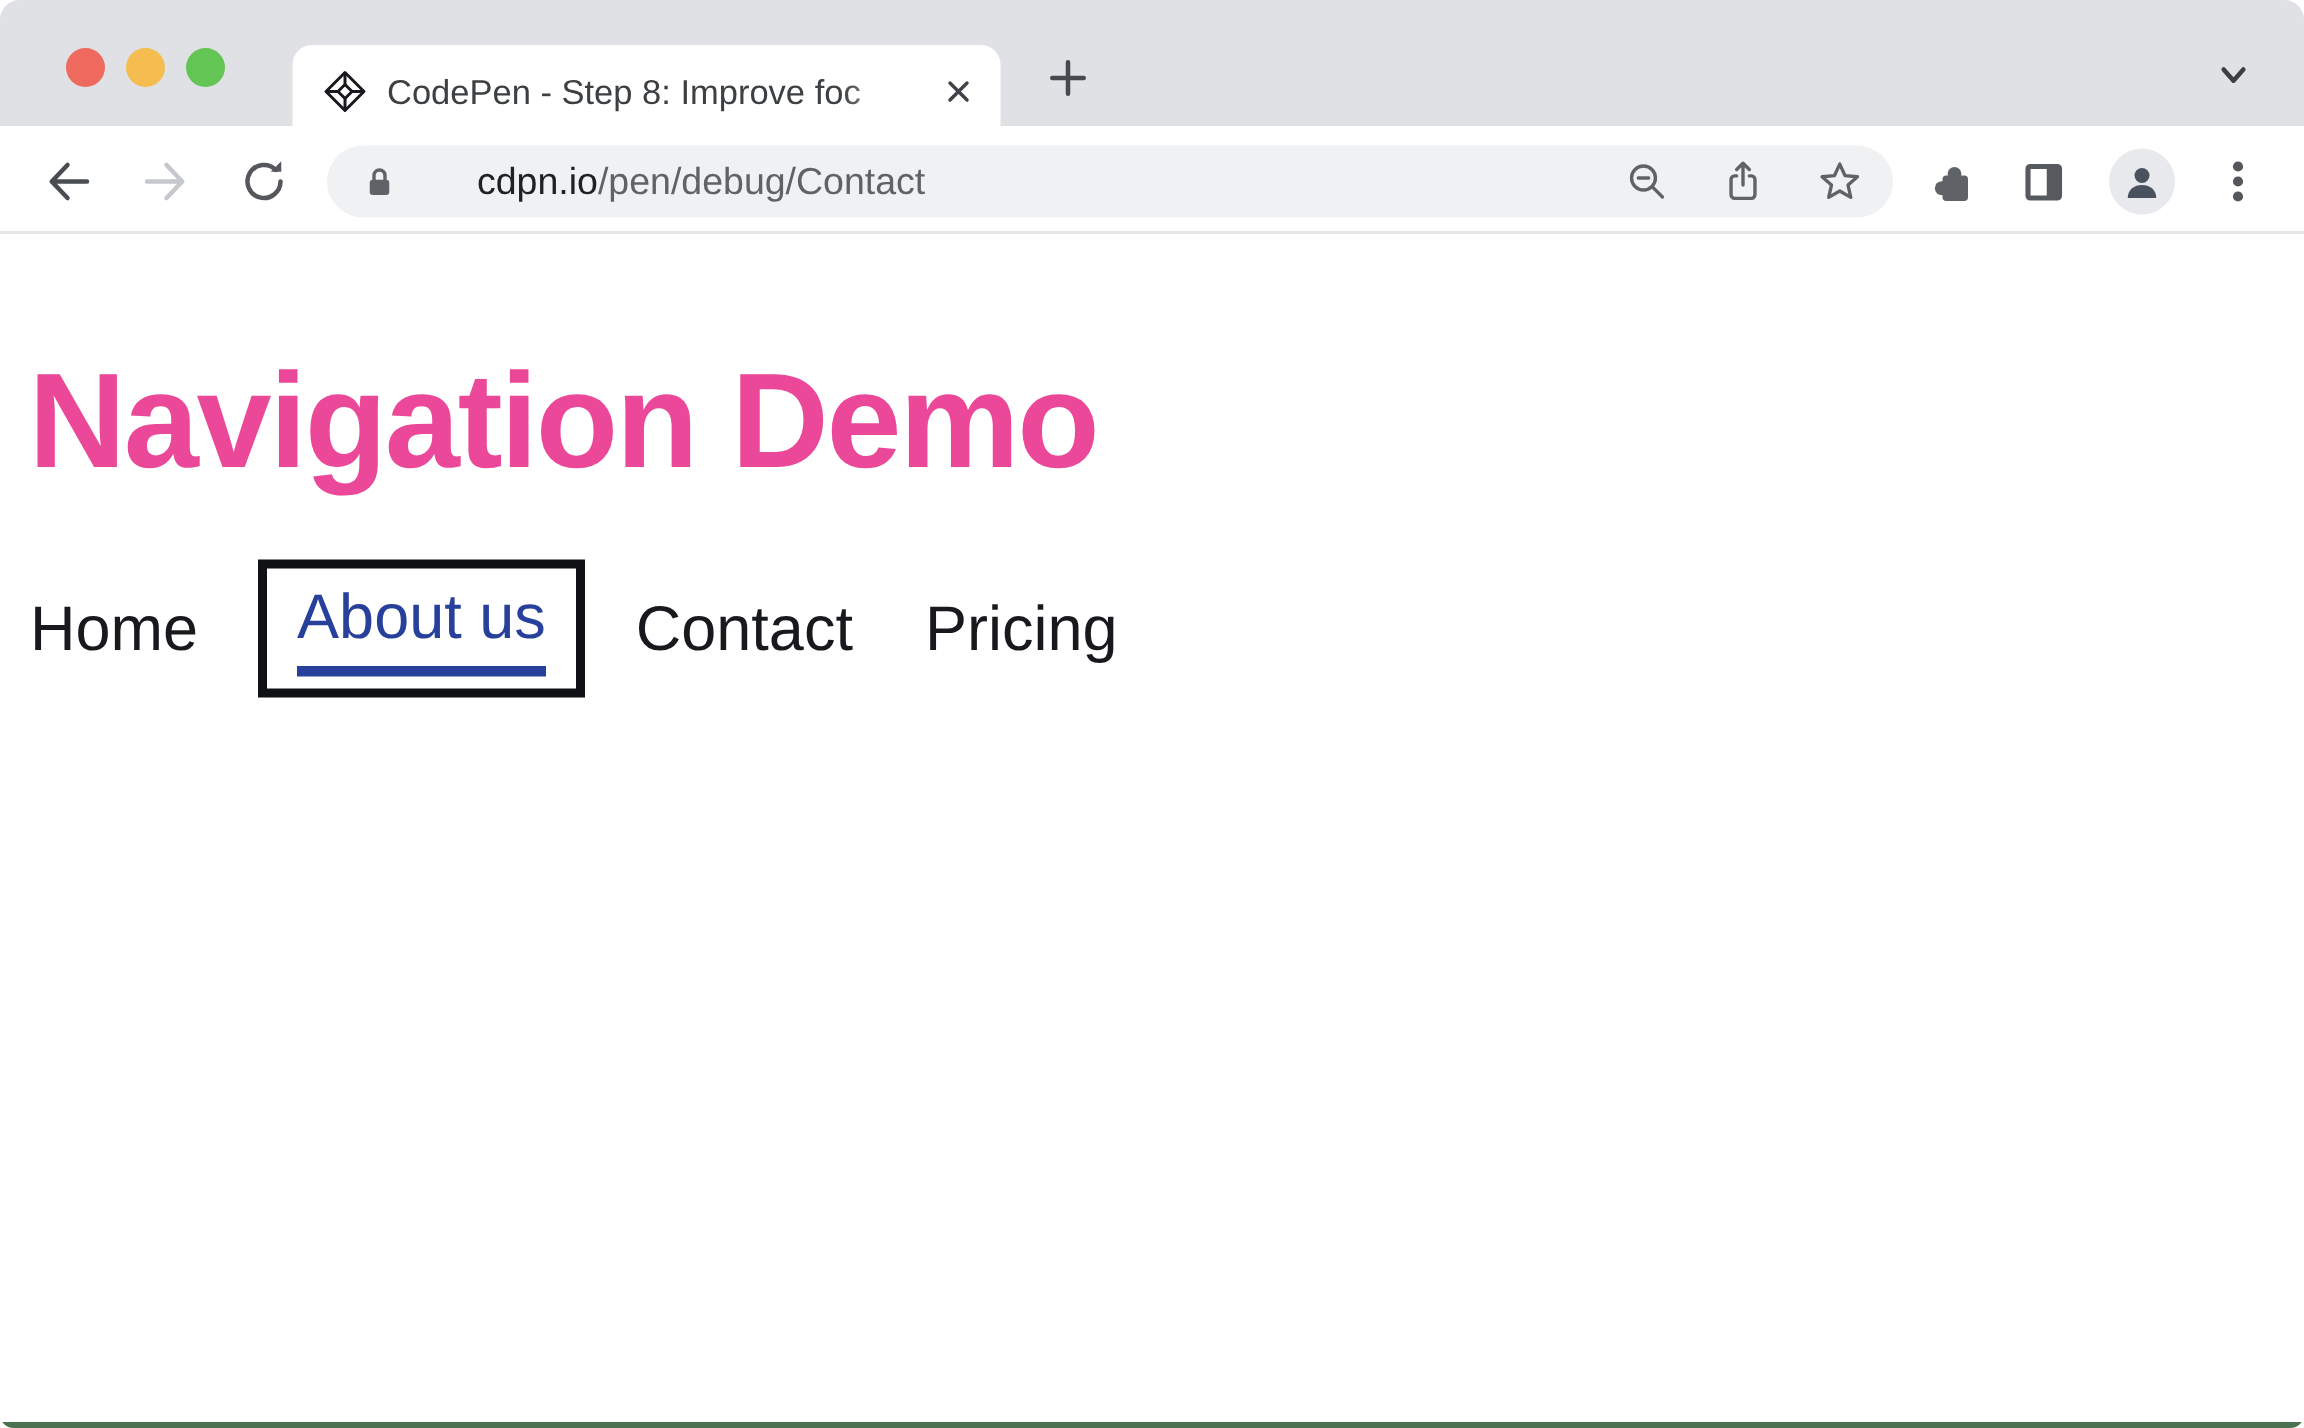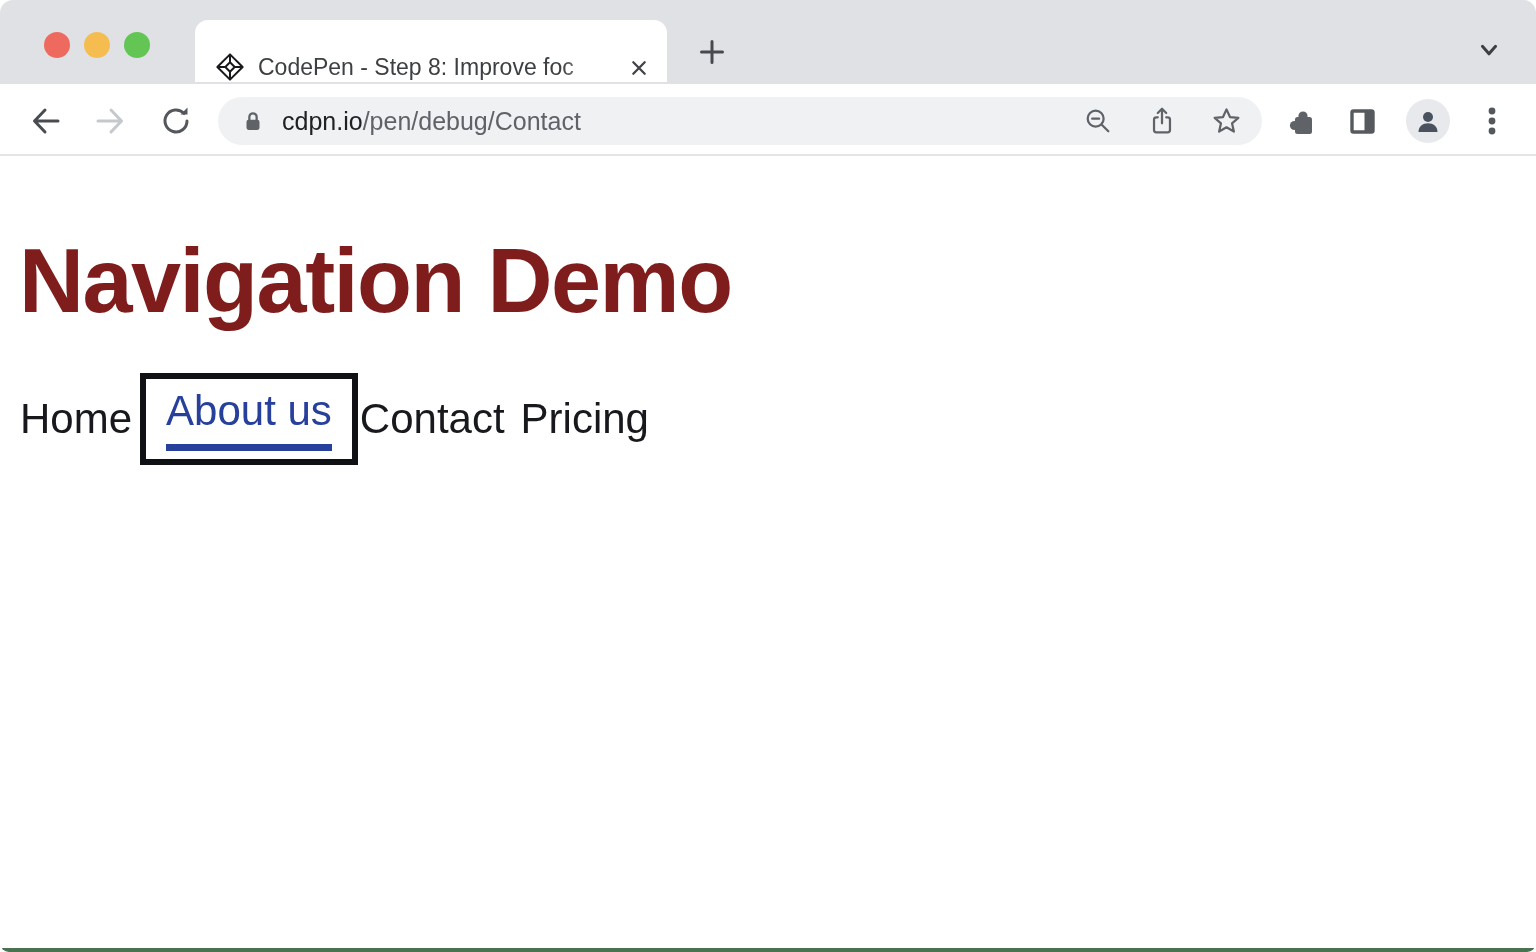--- a/index.html
+++ b/index.html
@@ -16,23 +16,23 @@
     background:#4a7150; border-radius:0 0 9px 9px; z-index:30;
   }
 
   
   .tabstrip{ position:relative; height:84px; background:#dfe1e5; }
   .traffic{ position:absolute; top:32px; left:44px; display:flex; gap:14px; }
   .traffic span{ width:26px; height:26px; border-radius:50%; display:block; }
   .t-red{ background:#ee6a5f; } .t-yellow{ background:#f5bd4f; } .t-green{ background:#62c554; }
 
   .tab{
-    position:absolute; left:195px; top:20px; width:472px; height:62px;
+    position:absolute; left:195px; top:30px; width:472px; height:62px;
     background:#fff; border-radius:13px 13px 0 0;
-    display:flex; align-items:flex-end; padding:0 14px 0 20px;
+    display:flex; align-items:center; padding:0 14px 0 20px;
   }
   .tab-favicon{ flex:0 0 auto; width:30px; height:30px; margin-right:13px; }
   .tab-title{
     position:relative; flex:1 1 auto; overflow:hidden; white-space:nowrap;
     font-size:23px; color:#3c4043; height:30px; line-height:30px;
   }
   .tab-title::after{
     content:""; position:absolute; right:0; top:0; bottom:0; width:55px;
     background:linear-gradient(to right, rgba(255,255,255,0), #fff 80%);
   }
@@ -48,39 +48,39 @@
   }
   .tb-icon{ position:absolute; transform:translate(-50%,-50%); top:37px; }
 
   .omnibox{
     position:absolute; left:218px; top:13px; width:1044px; height:48px;
     background:#f0f1f3; border-radius:24px;
     display:flex; align-items:center; padding:0 20px 0 22px;
   }
   .omni-lock{ width:26px; height:26px; margin-right:16px; flex:0 0 auto; }
   .omni-url{ font-size:25px; flex:1 1 auto; white-space:nowrap; overflow:hidden; }
-  .omni-url .domain{ color:#202124; }
+  .omni-url .domain{ color:#202124;margin-left:36px; }
   .omni-url .path{ color:#5f6368; }
   .omni-actions{ display:flex; align-items:center; gap:34px; flex:0 0 auto; }
   .omni-actions svg{ display:block; }
 
   .avatar-wrap{
     position:absolute; left:1406px; top:15px; width:44px; height:44px;
     border-radius:50%; background:#e7e9ec; display:flex; align-items:center; justify-content:center;
   }
 
   
   .content{ position:relative; height:794px; background:#fff; }
   .page-title{
     margin:79px 0 16px 19px;
     font-size:90px; font-weight:bold; letter-spacing:-1.5px;
-    color:#7f1d1d; line-height:1.03;
+    color:#ec4899; line-height:1.03;
   }
   .site-nav{
-    display:flex; align-items:center; gap:16px;
+    display:flex; align-items:center; gap:48px;
     margin:45px 0 0 20px; font-size:42px;
   }
   .nav-link{ color:#17191d; text-decoration:none; cursor:pointer; }
   .focus-box{
     display:inline-flex; border:6px solid #101114;
     padding:8px 20px; margin-left:-8px; margin-right:-14px;
     background:#fff;
   }
   .nav-link.active{
     color:#27409b; line-height:1.15;

